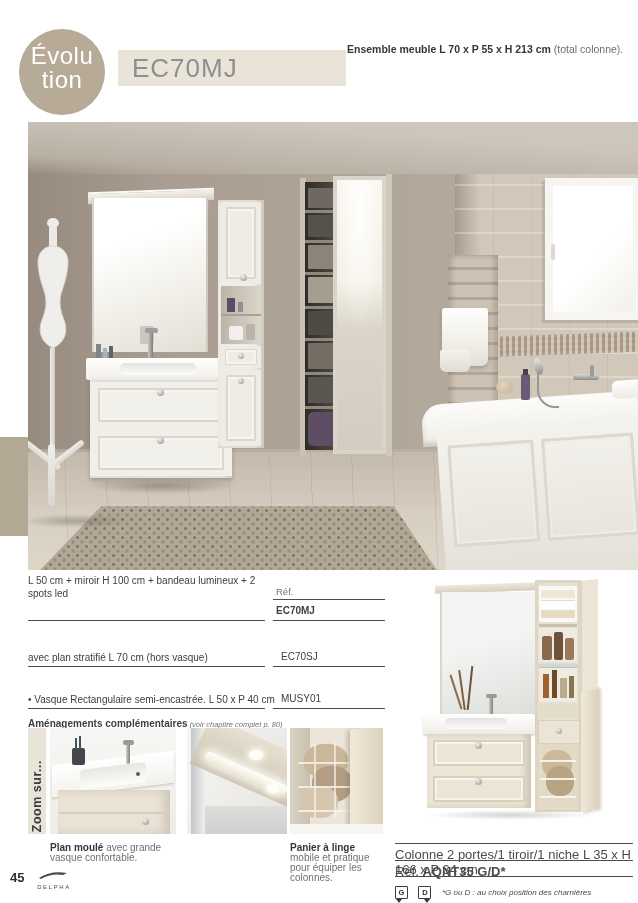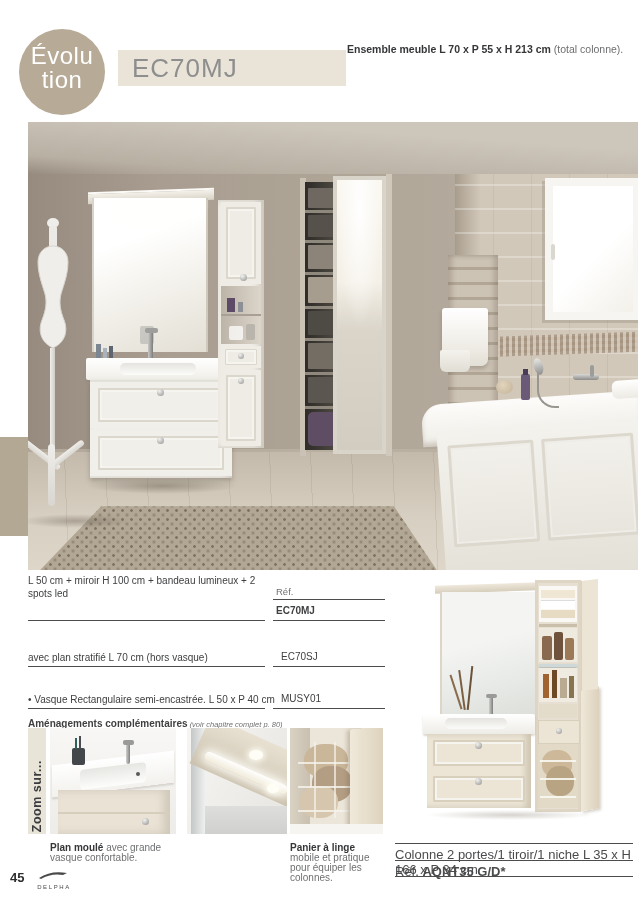--- a/index.html
+++ b/index.html
@@ -429,14 +429,19 @@
   </div>
   <div class="abs hline" style="left:395px;top:876px;width:238px;"></div>
 
   <div class="abs pagenum">45</div>
   <div class="abs logo">
     <svg width="34" height="10" viewBox="0 0 34 10">
       <path d="M2 8 Q14 0 30 3 L26 5 Q14 3 4 9 Z" fill="#4a4a4a"></path>
     </svg>
     <div class="word">DELPHA</div>
   </div>
+  <div class="abs" style="left:395px;top:881px;">
+    <span class="hinge g"><span>G</span><i></i></span>
+    <span class="hinge d"><span>D</span><i></i></span>
+    <span class="note">*G ou D : au choix position des charnières</span>
+  </div>
 
 </div>
 
 </body></html>

